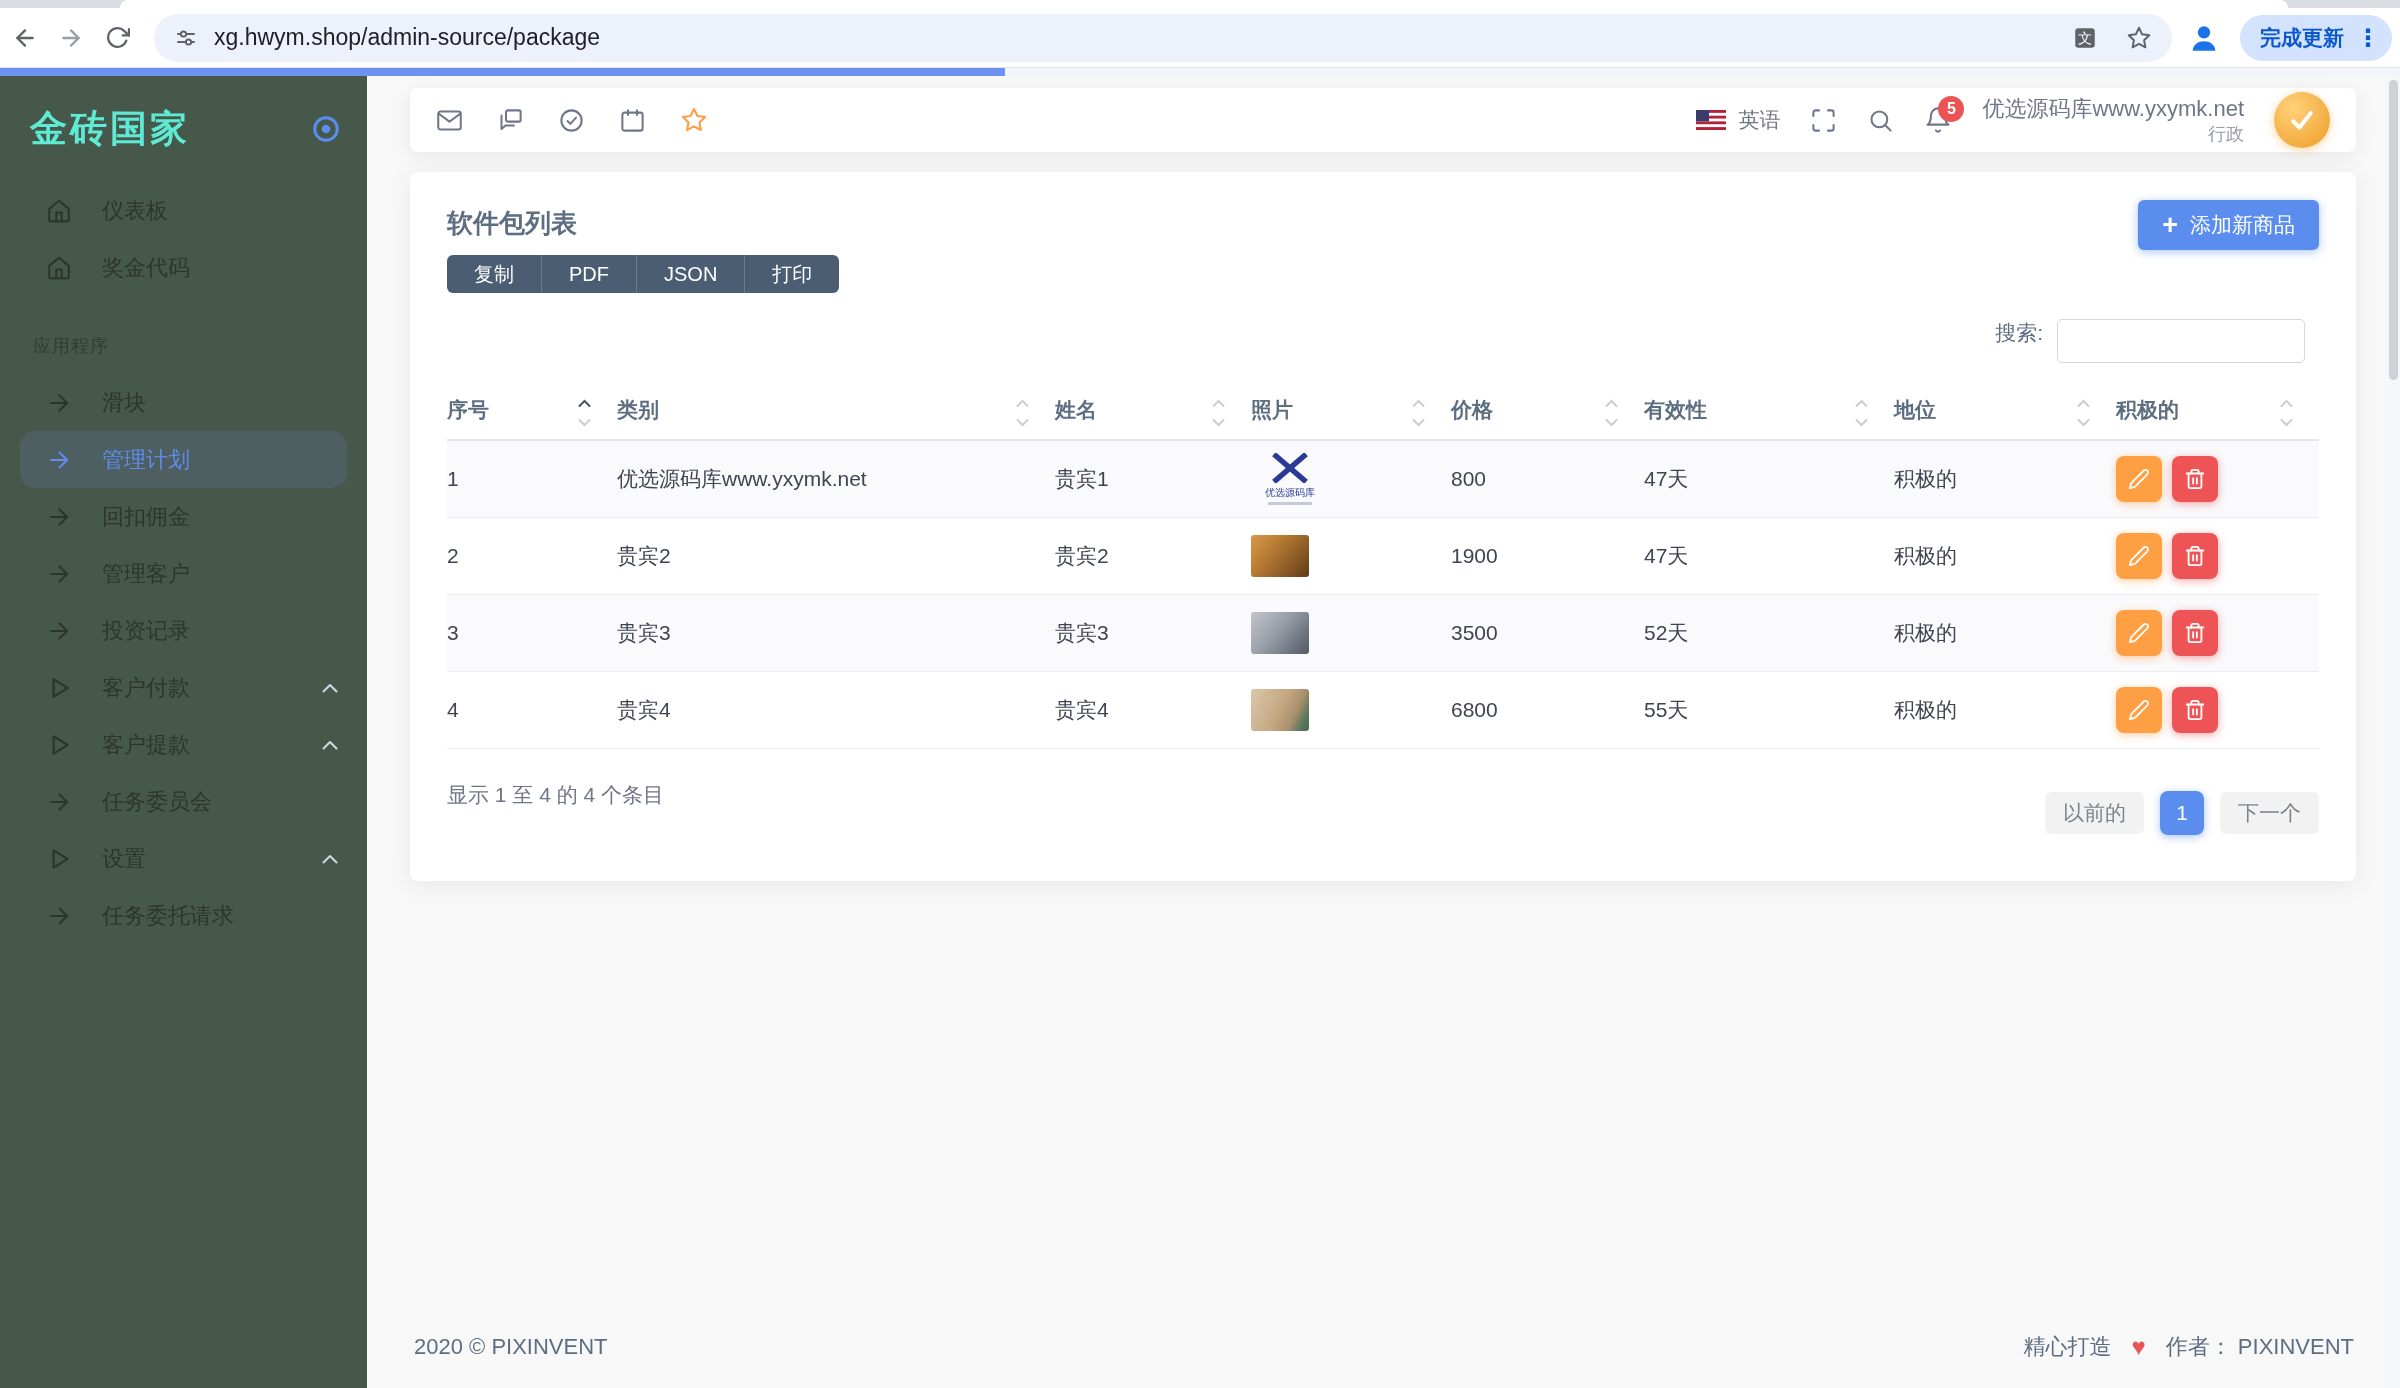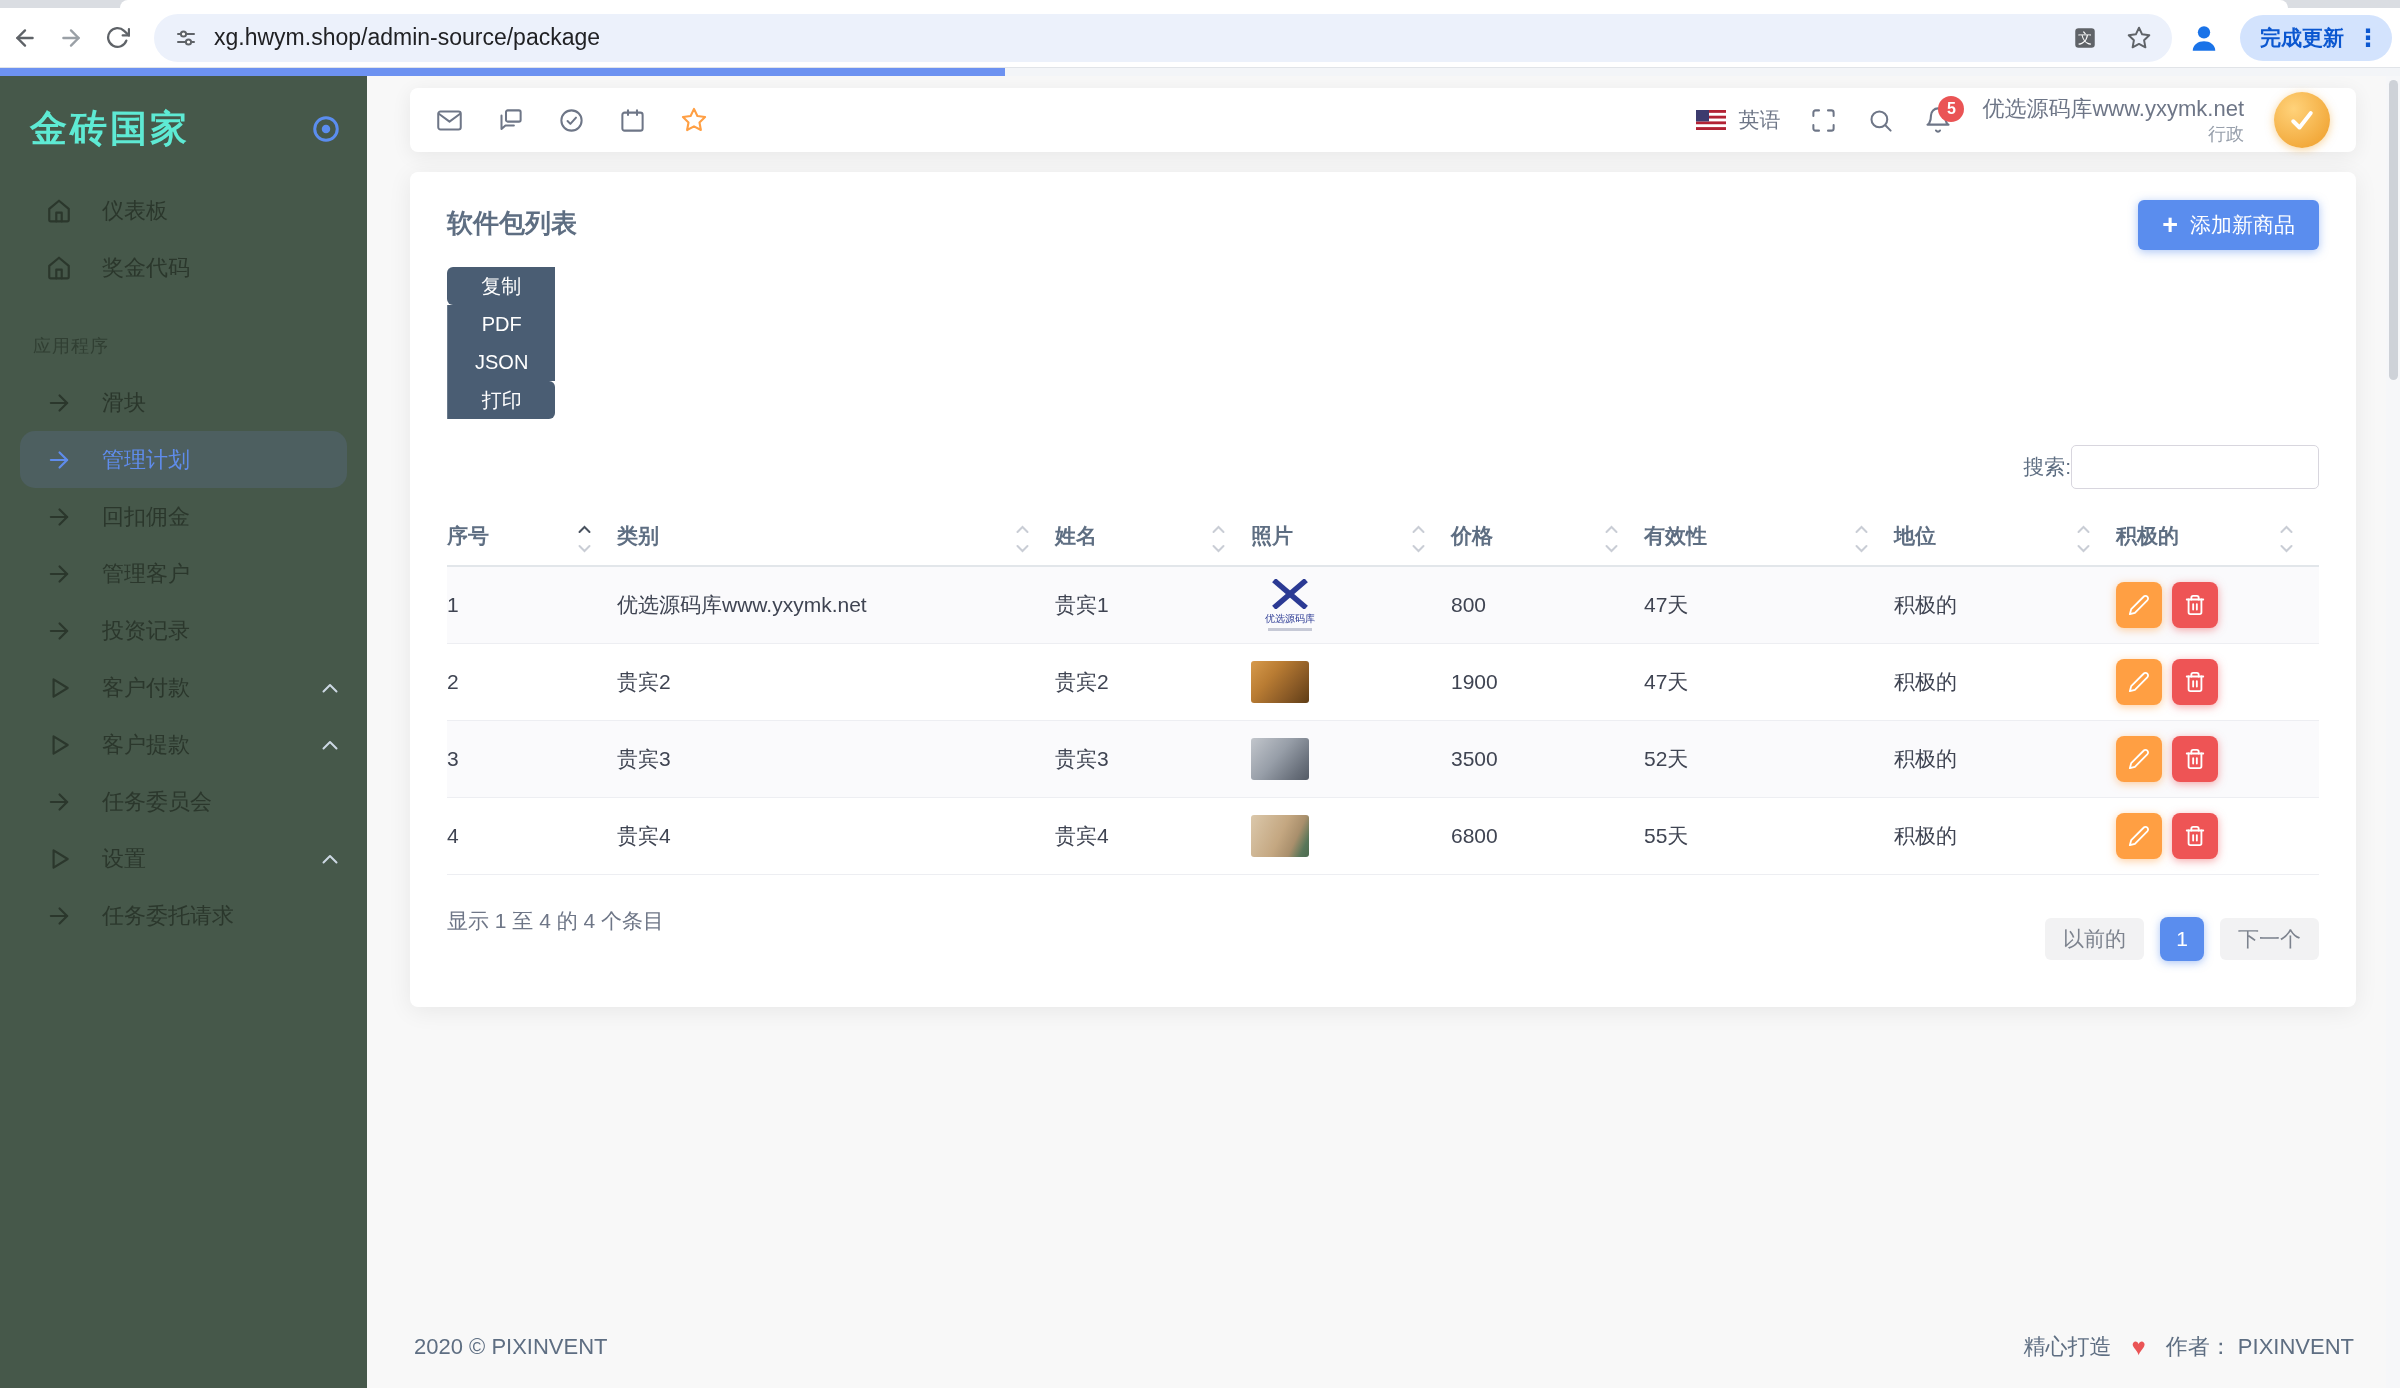--- a/index.html
+++ b/index.html
@@ -49,30 +49,30 @@
          color:#fff;font-size:16px;display:flex;align-items:center;justify-content:center;font-weight:bold;}
   .user-block{text-align:right;line-height:1.25;}
   .user-name{font-size:22px;color:#6e7687;}
   .user-role{font-size:18px;color:#98a0ac;}
   .avatar{width:56px;height:56px;border-radius:50%;background:radial-gradient(circle at 35% 30%,#ffd27a,#f2a93b 75%);
           display:flex;align-items:center;justify-content:center;box-shadow:0 2px 8px rgba(240,170,60,.5);}
   
   .card{margin:20px 44px 0 43px;background:#fff;border-radius:8px;box-shadow:0 4px 24px rgba(0,0,0,.07);
         padding:34px 0 46px;position:relative;}
   .card-title{margin-left:37px;font-size:26px;color:#5e6e82;font-weight:700;}
-  .export-group{margin:26px 0 0 37px;display:inline-flex;flex-direction:column;}
+  .export-group{margin:14px 0 0 37px;display:inline-flex;}
   .export-btn{background:#4a5d73;color:#fff;font-size:20px;height:38px;padding:0 27px;border:none;cursor:pointer;
               border-left:1px solid rgba(255,255,255,.18);font-family:inherit;}
   .export-btn:first-child{border-left:none;border-radius:6px 0 0 6px;}
   .export-btn:last-child{border-radius:0 6px 6px 0;}
   .add-btn{position:absolute;top:28px;right:37px;height:50px;background:#5a8dee;color:#fff;border:none;cursor:pointer;
            border-radius:6px;font-size:21px;padding:0 24px;display:flex;align-items:center;gap:12px;
            box-shadow:0 2px 10px rgba(90,141,238,.5);font-family:inherit;}
   .add-plus{font-size:27px;font-weight:bold;line-height:1;}
-  .search-row{display:flex;justify-content:flex-end;align-items:center;margin:26px 37px 0;}
+  .search-row{display:flex;justify-content:flex-end;gap:14px;margin:26px 51px 0;}
   .search-label{font-size:21px;color:#5e6e82;}
   .search-input{width:222px;height:42px;border:1px solid #d8d6de;border-radius:5px;background:#fff;
                 font-size:20px;padding:0 12px;outline:none;font-family:inherit;color:#3f4452;}
   
   .tbl-wrap{margin:24px 37px 0;}
   table{width:100%;border-collapse:collapse;table-layout:fixed;}
   col.c0{width:170px}col.c1{width:438px}col.c2{width:196px}col.c3{width:200px}
   col.c4{width:193px}col.c5{width:250px}col.c6{width:222px}
   th{font-size:21px;color:#5e6e82;font-weight:bold;text-align:left;padding:10px 0 16px;
      border-bottom:2px solid #e2e6ea;cursor:pointer;}

